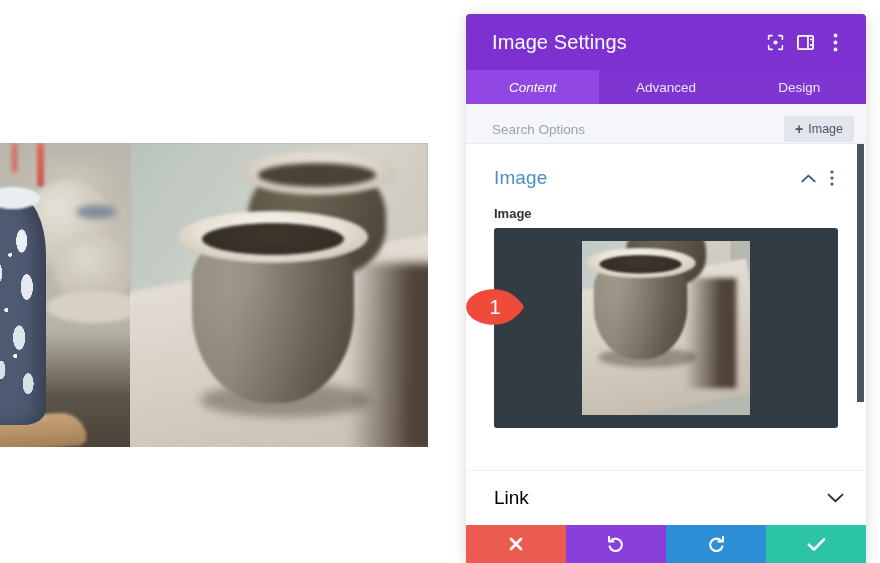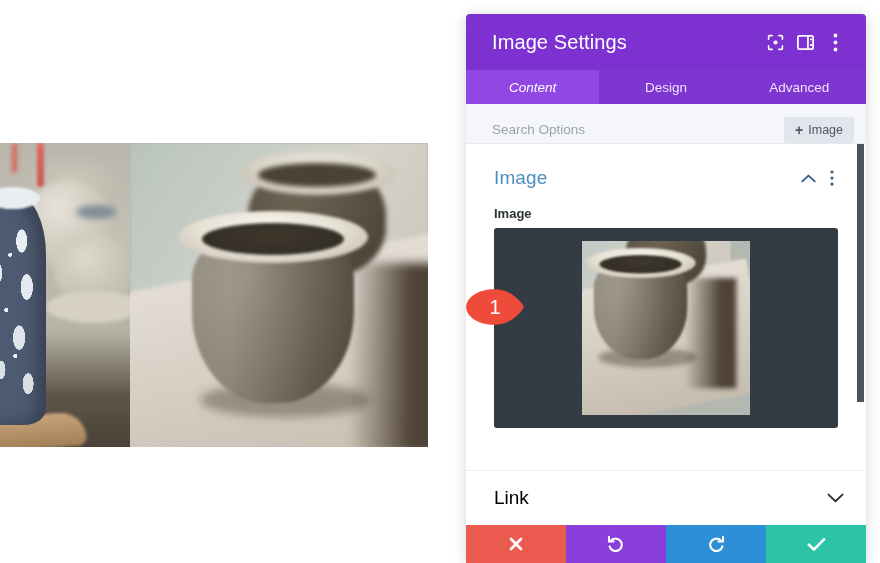--- a/index.html
+++ b/index.html
@@ -173,21 +173,21 @@
     height:34px; background:#7e35d1; display:flex; flex:0 0 auto;
   }
   .tab {
     flex:1; display:flex; align-items:center; justify-content:center;
     color:#f0e6fb; font-size:13.5px; cursor:pointer;
   }
   .tab.active { background:#9147e4; color:#ffffff;font-style:italic; }
 
   .searchbar {
     height:40px; background:#f4f6f9; border-bottom:1px solid #e6e9ee;
-    display:flex; align-items:center; padding:12px 12px 0 26px; flex:0 0 auto;
+    display:flex; padding:12px 12px 0 26px; flex:0 0 auto;
   }
   .search-input {
     flex:1; border:none; outline:none; background:transparent;
     font-family:"Liberation Sans", sans-serif;
     font-size:13.5px; color:#6c7789;
   }
   .search-input::placeholder { color:#9aa3b0; }
   .filter-btn {
     background:#e2e6ec; border:none; border-radius:3px;
     height:26px; padding:0 11px; display:flex; align-items:center; gap:5px;
@@ -315,22 +315,22 @@
         <svg width="5" height="19" viewBox="0 0 5 19">
           <circle cx="2.5" cy="2.5" r="1.9" fill="#fff"></circle>
           <circle cx="2.5" cy="9.5" r="1.9" fill="#fff"></circle>
           <circle cx="2.5" cy="16.5" r="1.9" fill="#fff"></circle>
         </svg>
       </div>
     </div>
 
     <div class="tabs">
       <div class="tab active">Content</div>
+      <div class="tab">Advanced</div>
       <div class="tab">Design</div>
-      <div class="tab">Advanced</div>
     </div>
 
     <div class="searchbar">
       <input class="search-input" type="text" placeholder="Search Options" style="">
       <button class="filter-btn">
         <span class="filter-plus">+</span>
         <span>Image</span>
       </button>
     </div>
 

